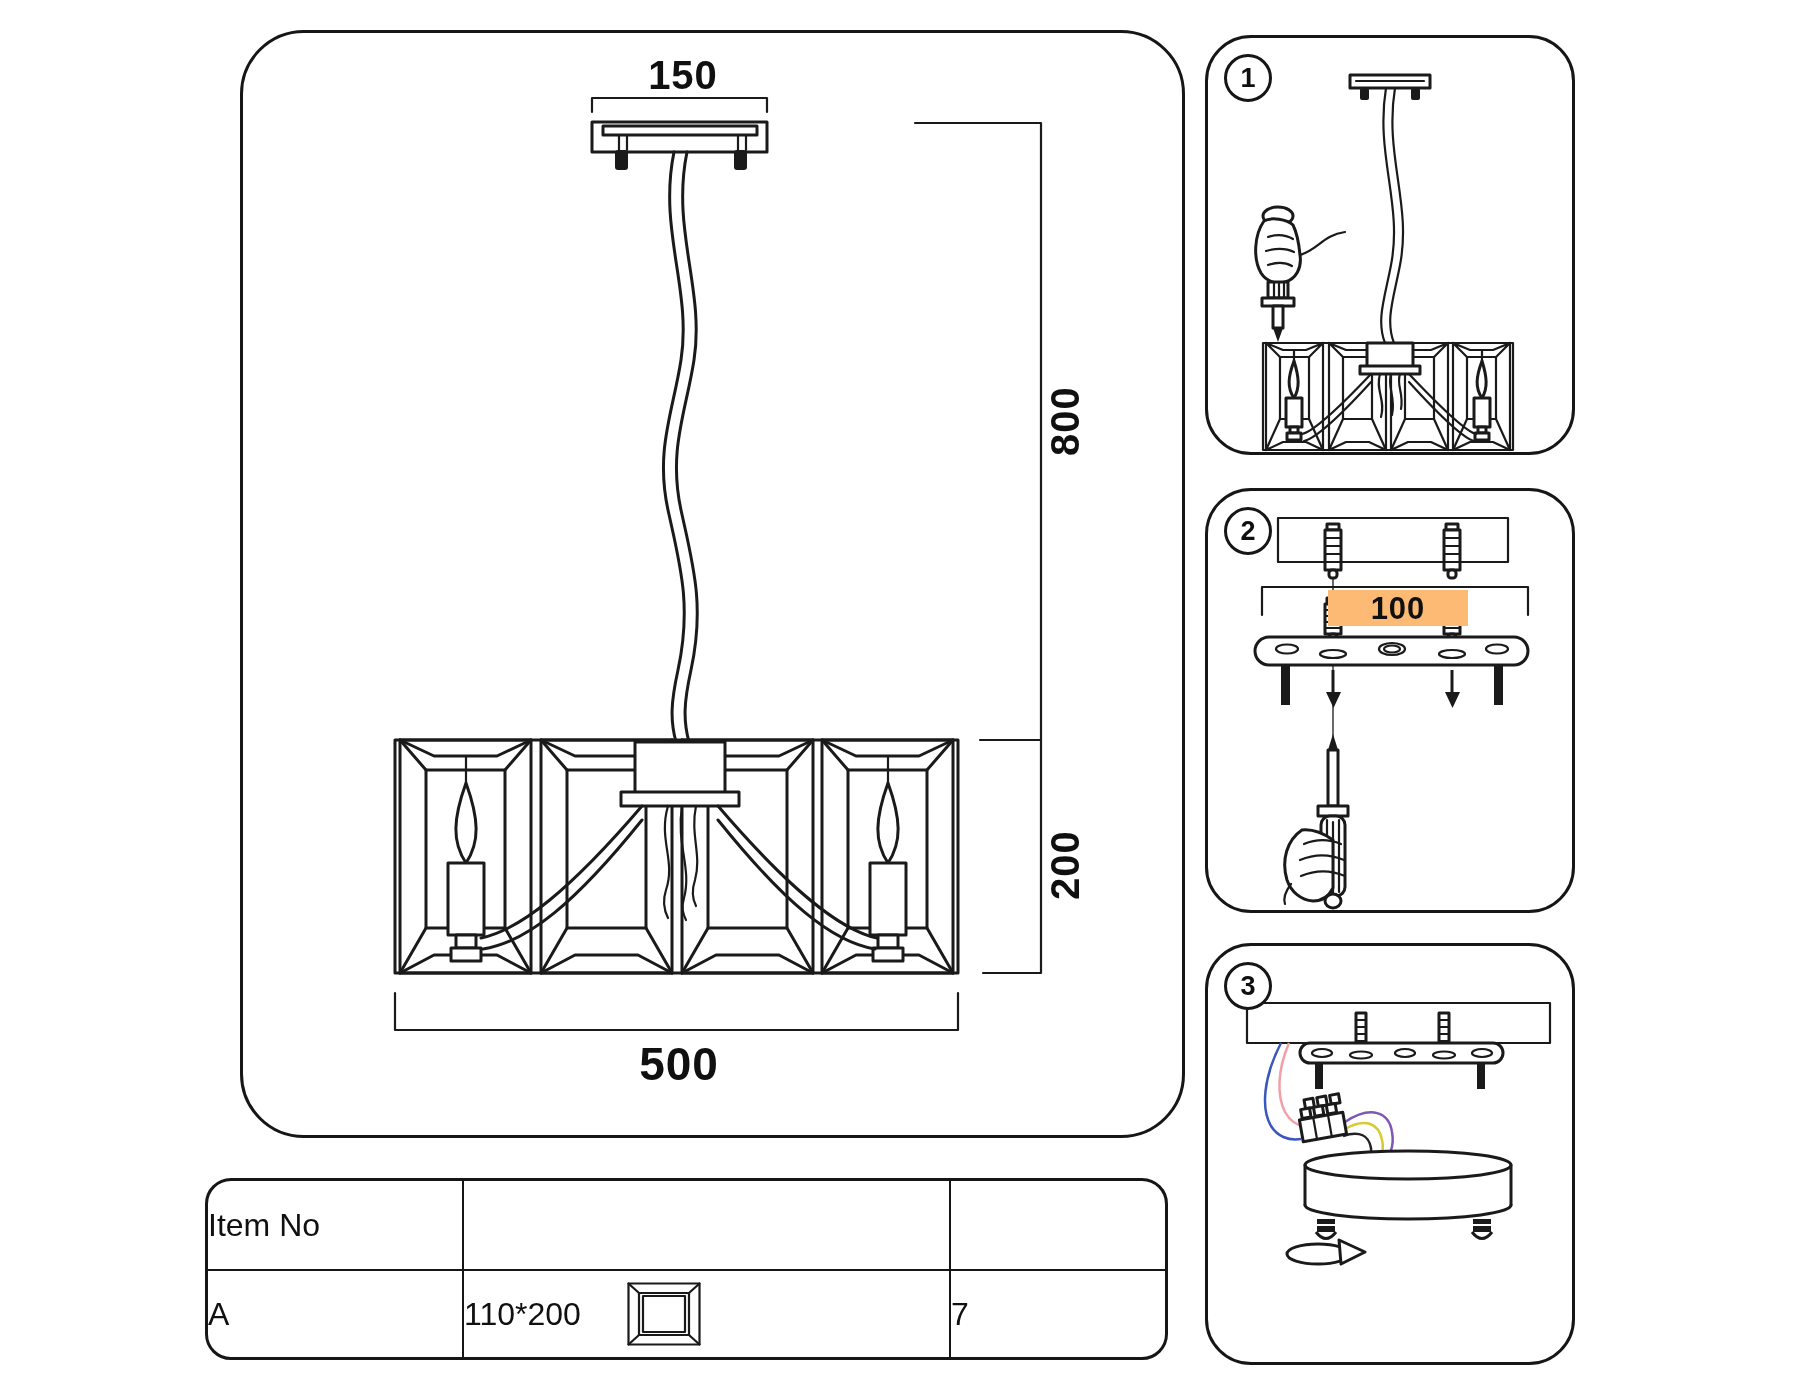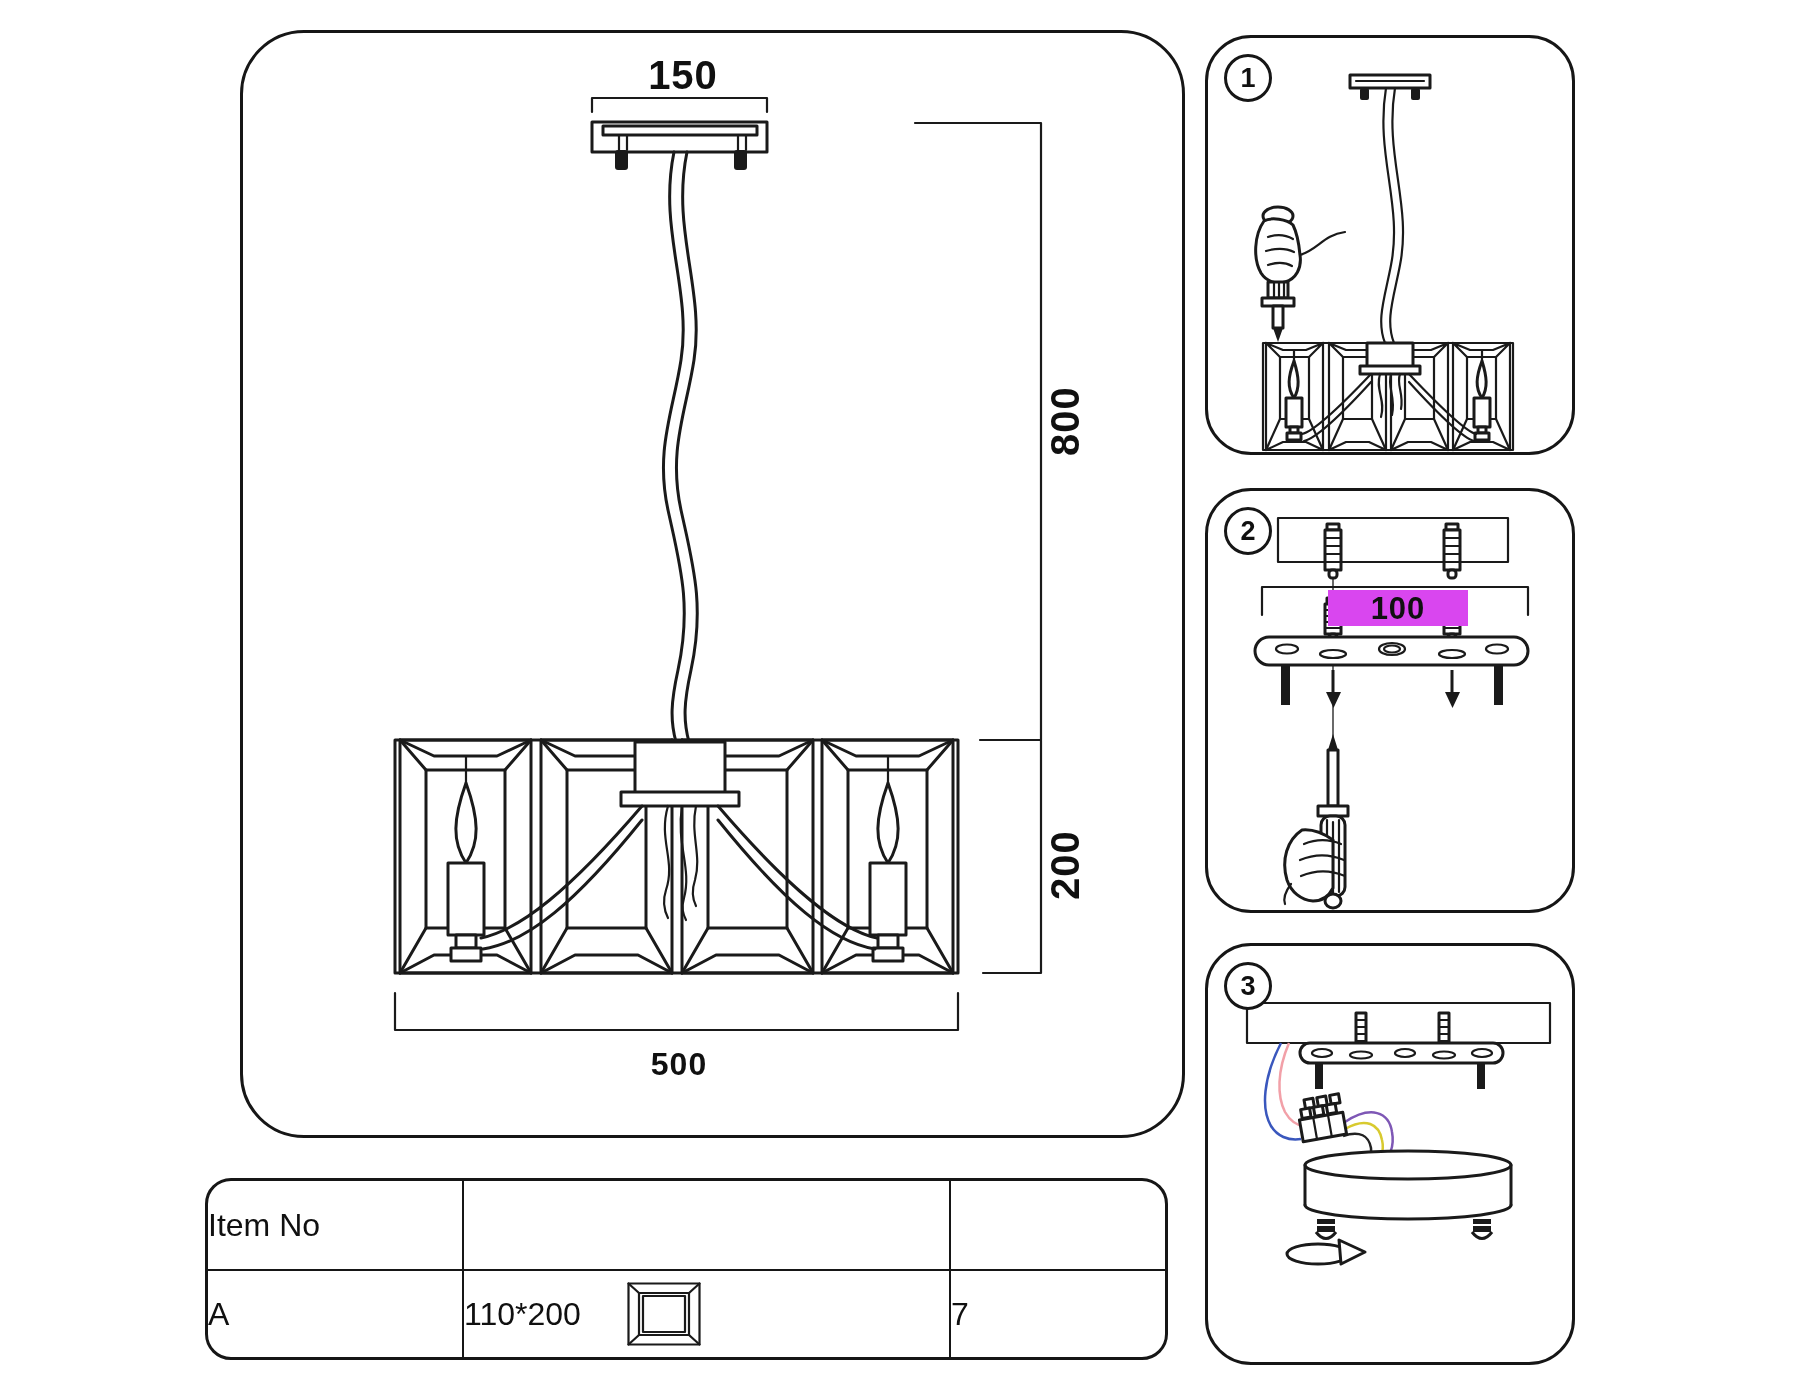--- a/index.html
+++ b/index.html
@@ -21,24 +21,24 @@
     position:absolute; left:16px; top:16px; width:42px; height:42px;
     border:3px solid #161616; border-radius:50%;
     display:flex; align-items:center; justify-content:center;
     font-size:27px; font-weight:700; background:#fff; z-index:3;
   }
   .dim {
     position:absolute; font-weight:700; letter-spacing:1px; z-index:2;
     display:flex; align-items:center; justify-content:center; line-height:1;
   }
   #dim-150 { left:352px; top:20px;  width:176px; height:44px; font-size:40px; }
-  #dim-500 { left:336px; top:1006px; width:200px; height:50px; font-size:32px; }
+  #dim-500 { left:336px; top:1006px; width:200px; height:50px; font-size:46px; }
   #dim-800 { left:752px; top:356px; width:140px; height:64px; font-size:40px; transform:rotate(-90deg); }
   #dim-200 { left:752px; top:800px; width:140px; height:64px; font-size:40px; transform:rotate(-90deg); }
-  #dim-100 { left:120px; top:99px; width:140px; height:36px; font-size:31px; background:#d946ef; }
+  #dim-100 { left:120px; top:99px; width:140px; height:36px; font-size:31px; background:#fdba74; }
   
   #parts-table {
     left:205px; top:1178px; width:963px; height:182px; border-radius:26px;
     display:flex; flex-direction:column; overflow:hidden;
   }
   .pt-row { display:grid; grid-template-columns:256px 487px 1fr; }
   .pt-row.header { height:88px; border-bottom:2.5px solid #161616; }
   .pt-row.body { flex:1; }
   .pt-cell {
     display:flex; align-items:center; justify-content:flex-start;

